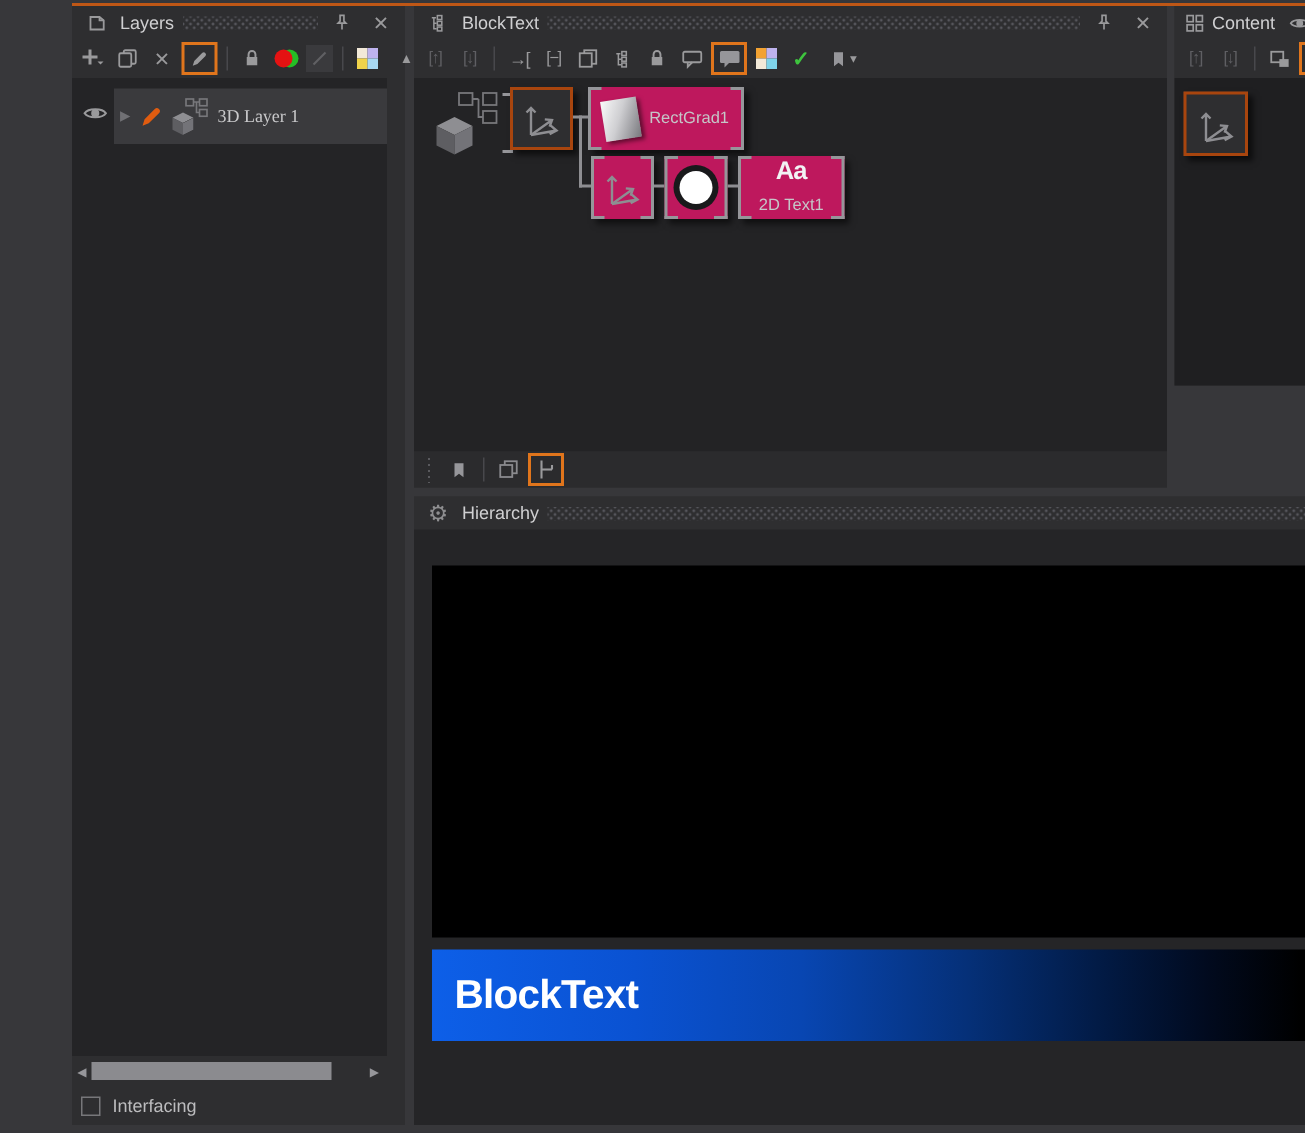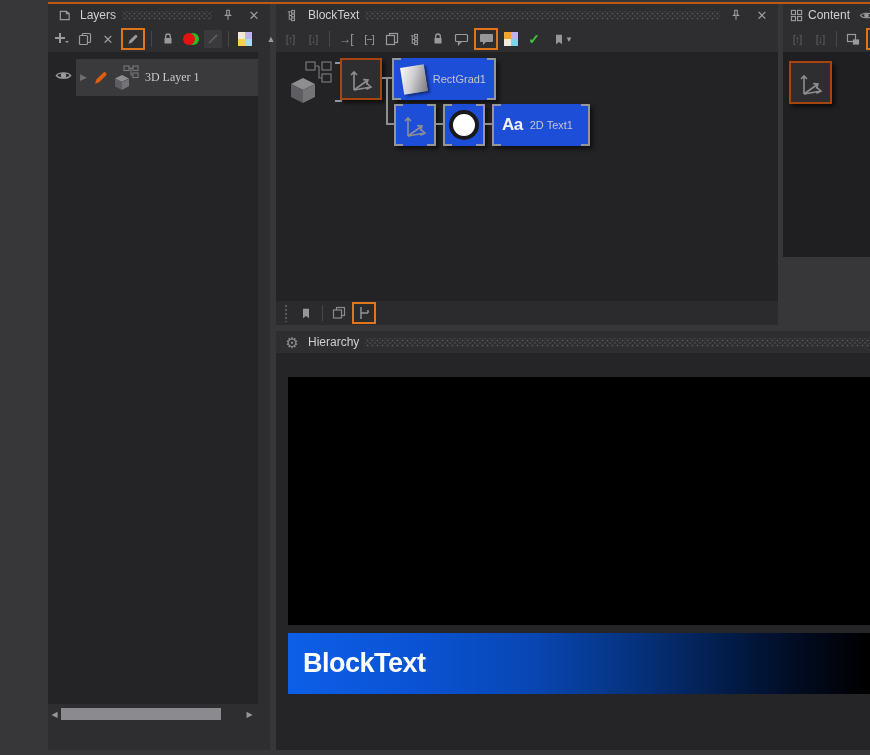--- a/index.html
+++ b/index.html
@@ -27,21 +27,21 @@
   .hthumb{position:absolute;left:13px;top:2px;width:160px;height:12px;background:#8b8b8f;}
   .scroll-btn{width:13px;height:16px;display:flex;align-items:center;justify-content:center;color:#96969a;font-size:8px;}
   .statusbar{position:absolute;left:0;bottom:0;right:0;height:26px;background:#2e2e30;display:flex;align-items:center;gap:8px;padding:0 6px;}
   .checkbox{width:13px;height:13px;border:1px solid #77777a;background:transparent;}
   .statuslabel{font-size:12px;color:#bcbcbe;}
   
   .graph{position:absolute;left:0;top:48px;right:0;bottom:24px;background:#232325;}
   .btoolbar{position:absolute;left:0;bottom:0;right:0;height:24px;background:#2b2b2d;display:flex;align-items:center;gap:3px;padding:0 8px;}
   .grip{width:5px;height:18px;background-image:radial-gradient(#5a5a5e 0.8px,transparent 1px);background-size:4px 4px;margin-right:4px;}
   .sel-node{position:absolute;border:2px solid #a8450e;background:#2e2e30;box-shadow:3px 3px 4px rgba(0,0,0,.6);display:flex;align-items:center;justify-content:center;}
-  .bnode{position:absolute;background:#1d4ed8;box-shadow:3px 3px 4px rgba(0,0,0,.55);display:flex;align-items:center;gap:7px;padding:0 10px;}
+  .bnode{position:absolute;background:#be185d;box-shadow:3px 3px 4px rgba(0,0,0,.55);display:flex;align-items:center;gap:7px;padding:0 10px;}
   .bnode::before,.bnode::after{content:"";position:absolute;top:0;bottom:0;width:7px;border:2px solid #96969a;}
   .bnode::before{left:0;border-right:none;}
   .bnode::after{right:0;border-left:none;}
   .rbracket{position:absolute;width:7px;border:2px solid #96969a;border-left:none;}
   .link{position:absolute;background:#8e8e92;}
   .node-label{font-size:11px;color:#c6c6c8;white-space:nowrap;}
   .grad-icon{width:27px;height:27px;background:linear-gradient(115deg,#fafafa 0%,#cfcfd2 45%,#77777c 100%);transform:rotate(-9deg);box-shadow:2px 2px 3px rgba(0,0,0,.5);}
   .circle-icon{width:22px;height:22px;border-radius:50%;background:#ffffff;box-shadow:0 0 0 4px #19191b;}
   .aa{font-size:17px;font-weight:bold;color:#f2f2f4;letter-spacing:-0.5px;}
   .palette{display:grid;grid-template-columns:7px 7px;grid-template-rows:7px 7px;}
@@ -161,20 +161,24 @@
         </span>
         <span class="node-label" style="font-size:12px;color:#c9c9cb;font-family:Liberation Serif, serif;">3D Layer 1</span>
       </div>
       <div class="vtrack"></div>
     </div>
     <div class="hscroll">
       <span class="scroll-btn">◀</span>
       <span class="hthumb"></span>
       <span class="scroll-btn" style="position:absolute;right:2px;">▶</span>
     </div>
+    <div class="statusbar">
+      <span class="checkbox"></span>
+      <span class="statuslabel">Interfacing</span>
+    </div>
   </div>
 
   <div class="panel" style="left:228px;top:4px;width:502px;height:321px;">
     <div class="titlebar">
       <span class="ic">
         <svg width="13" height="13" viewBox="0 0 14 14" stroke="#9a9a9c" fill="none" stroke-width="1.1">
             <path d="M2 3h3M3.5 3v8h2M3.5 7h2"></path>
             <rect x="6" y="1.5" width="3.2" height="2.8"></rect>
             <rect x="6" y="5.6" width="3.2" height="2.8"></rect>
             <rect x="6" y="9.7" width="3.2" height="2.8"></rect>
@@ -288,21 +292,21 @@
       </div>
 
       <span class="link" style="left:160px;top:71px;width:7px;height:2px;"></span>
 
       <div class="bnode" style="left:167px;top:52px;width:42px;height:42px;padding:0;justify-content:center;">
         <span class="circle-icon"></span>
       </div>
 
       <span class="link" style="left:209px;top:71px;width:7px;height:2px;"></span>
 
-      <div class="bnode" style="left:216px;top:52px;width:98px;height:42px;">
+      <div class="bnode" style="left:216px;top:52px;width:71px;height:42px;flex-direction:column;">
         <span class="aa">Aa</span>
         <span class="node-label">2D Text1</span>
       </div>
     </div>
 
     <div class="btoolbar">
       <span class="grip"></span>
       <span class="ic">
         <svg width="12" height="13" viewBox="0 0 14 14" fill="#96969a">
             <path d="M3.5 1.5h7V12.5L7 9.8 3.5 12.5z"></path>

